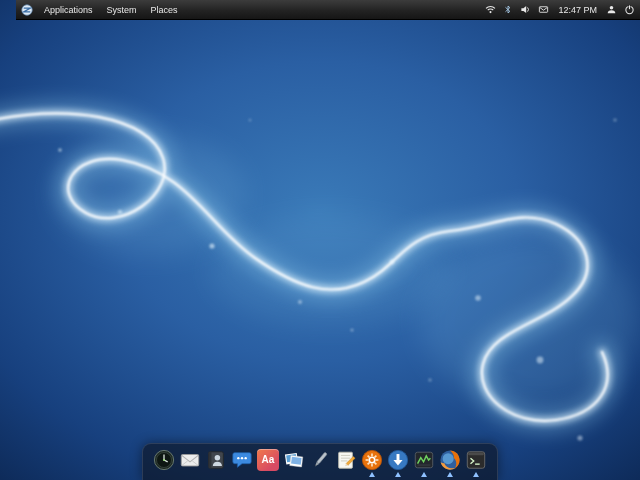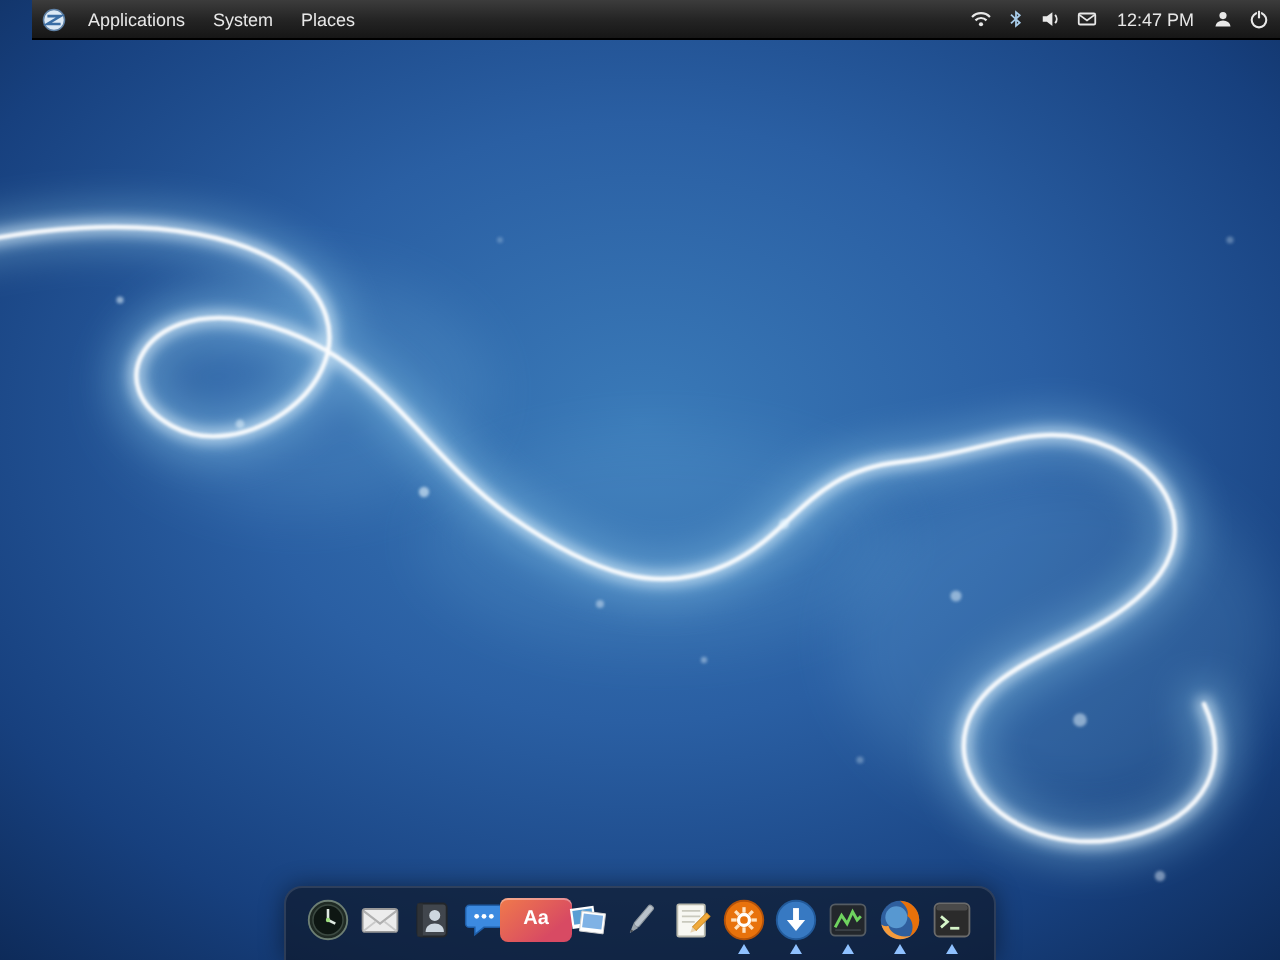--- a/index.html
+++ b/index.html
@@ -23,21 +23,21 @@
   .clock-text { padding:0 2px; white-space:nowrap; }
 
   
   .dock { position:absolute; bottom:0; left:50%; transform:translateX(-50%); z-index:20;
           display:flex; align-items:flex-start; gap:2px;
           background:rgba(12,15,24,0.58);
           border:1px solid rgba(255,255,255,0.12); border-bottom:none;
           border-radius:9px 9px 0 0; padding:5px 9px 2px 9px;
           box-shadow:0 0 12px rgba(0,0,0,0.45); }
   .dock-item { width:24px; display:flex; flex-direction:column; align-items:center; cursor:pointer; }
-  .icon-box { width:36px; height:22px; display:flex; align-items:center; justify-content:center; }
+  .icon-box { width:22px; height:22px; display:flex; align-items:center; justify-content:center; }
   .icon-box svg { width:22px; height:22px; display:block; }
   .fonts-bg { background:linear-gradient(140deg,#f07a4b,#d84a63 75%); border-radius:4px;
               box-shadow:inset 0 1px 0 rgba(255,255,255,0.35); }
   .aa { color:#fff; font-size:10px; font-weight:bold; line-height:1; }
   .indicator-zone { height:7px; display:flex; align-items:center; justify-content:center; }
   .run-indicator { width:0; height:0; border-left:3px solid transparent;
                    border-right:3px solid transparent; border-bottom:5px solid #8fc1ff; }
 </style>
 </head>
 <body>

